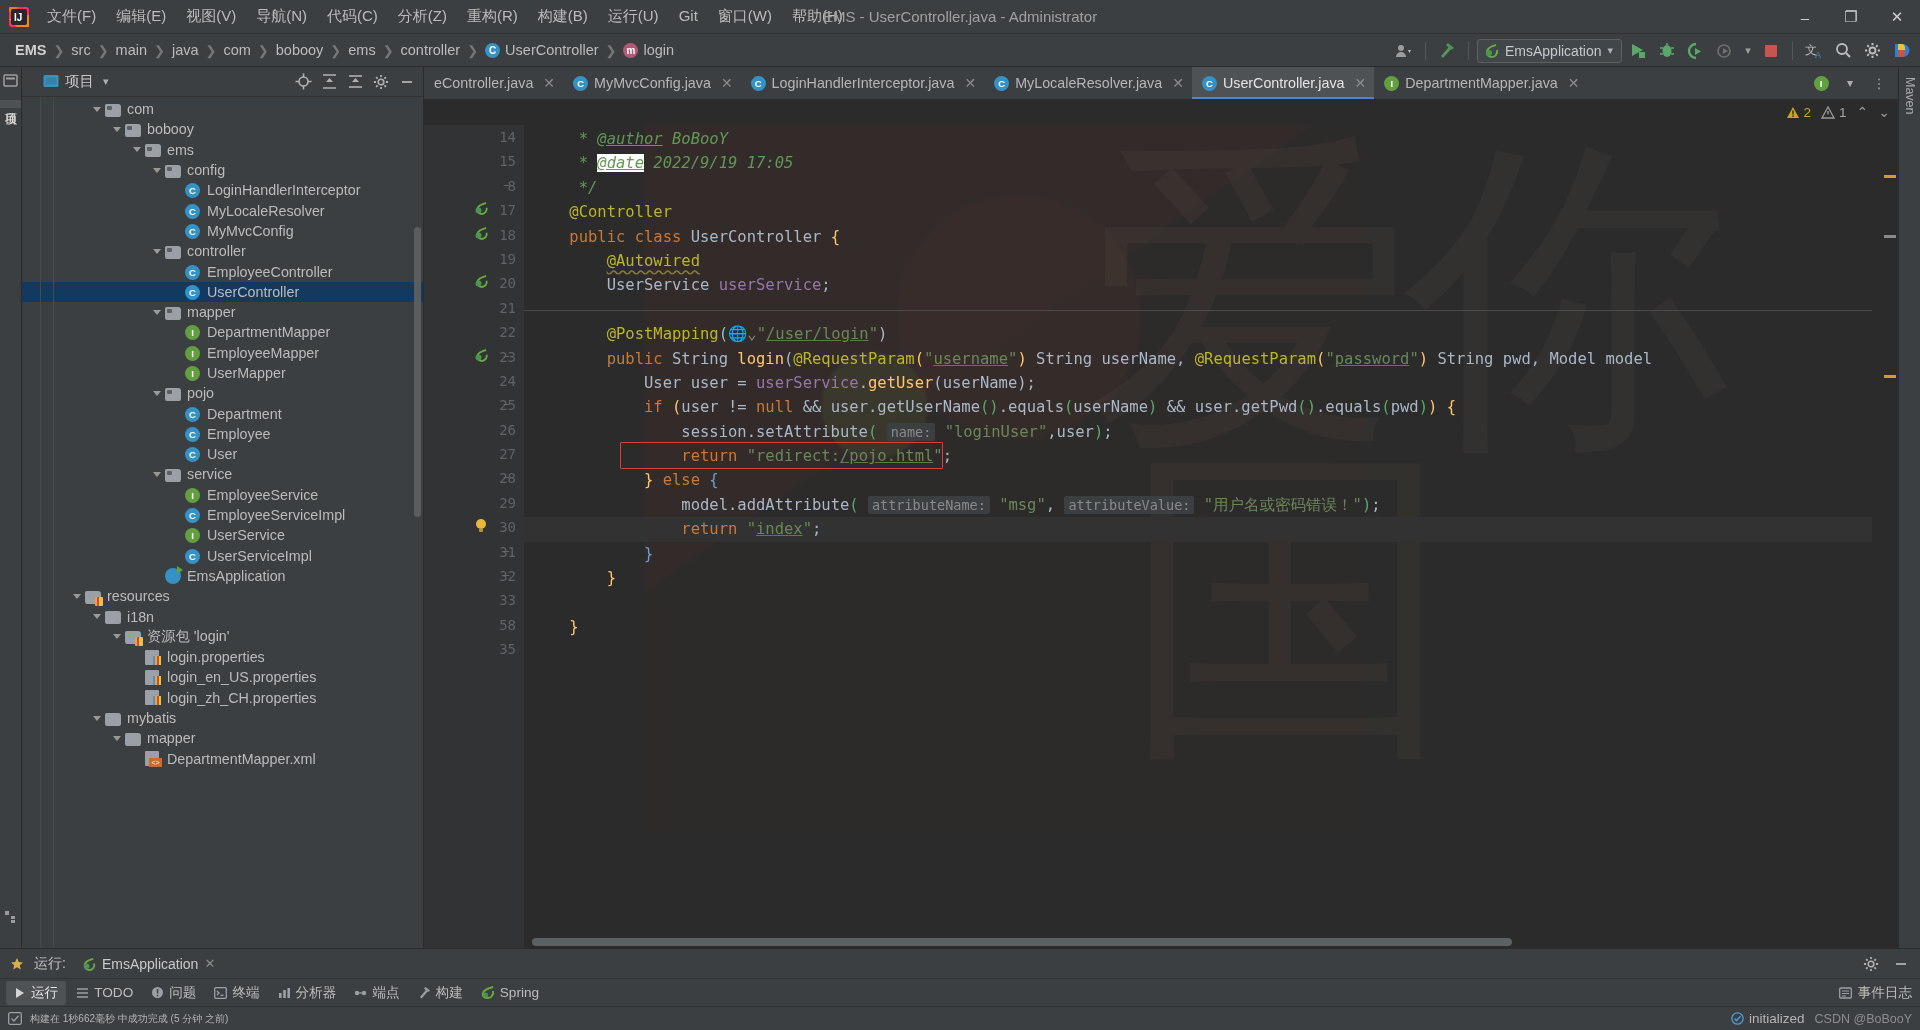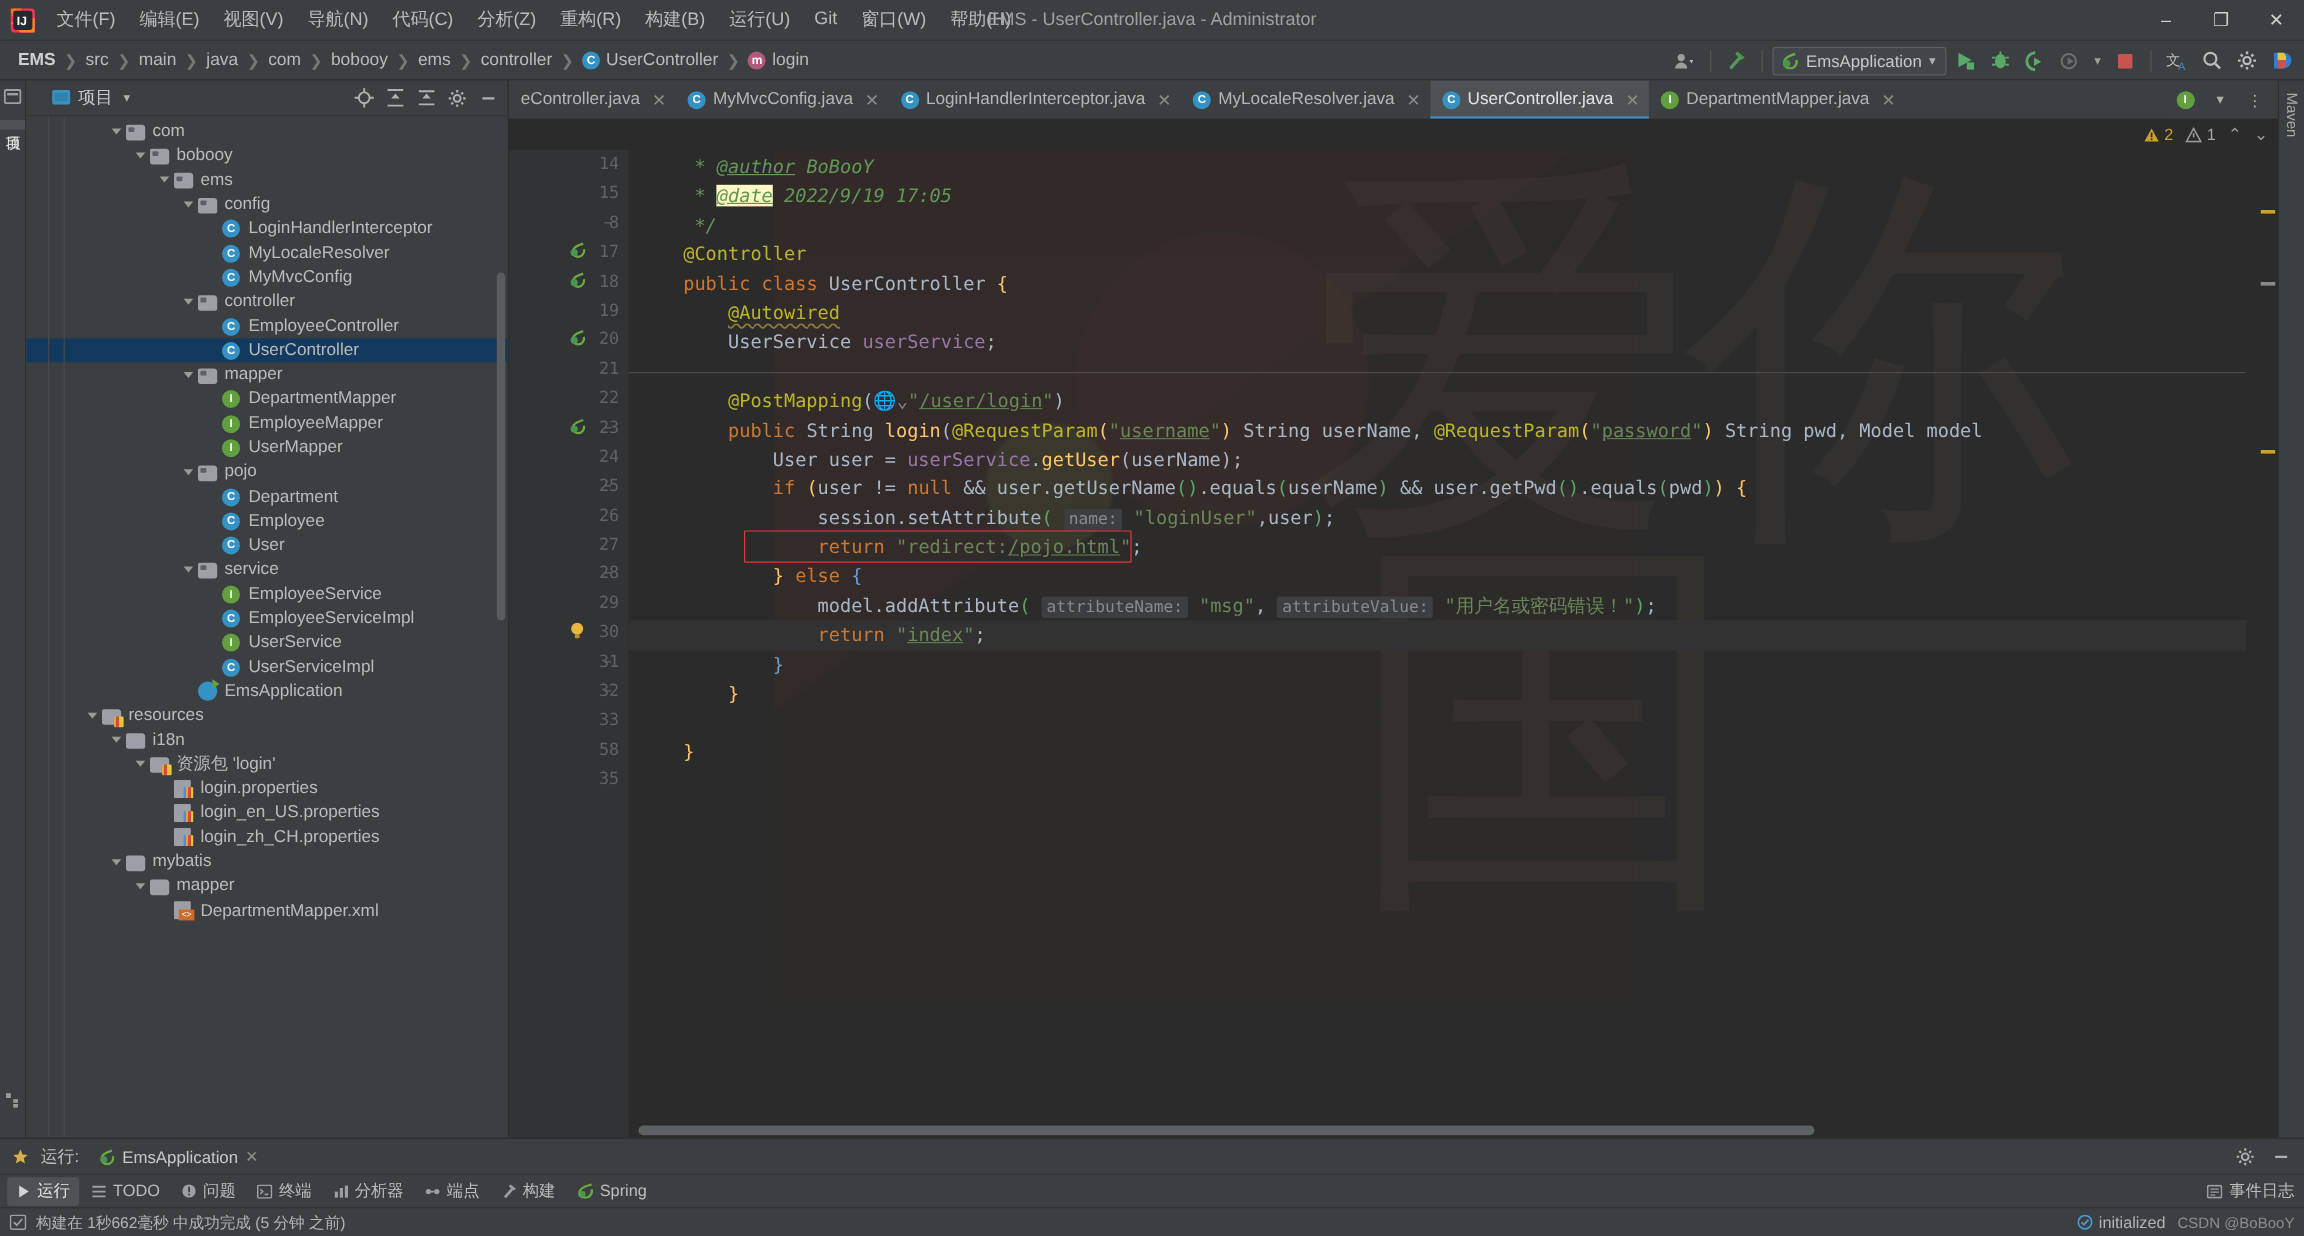--- a/index.html
+++ b/index.html
@@ -170,21 +170,21 @@
   }
   .gl .gi{ position:absolute; left:50px; top:3px; width:18px; height:18px;}
   .gl .fold{ position:absolute; left:76px; top:5px; width:13px; height:13px; color:#6a6a6a; font-size:11px; line-height:13px; text-align:center;}
 
   
   .kw{color:#cc7832;} .str{color:#6a8759;} .cmt{color:#629755;font-style:italic;}
   .ann{color:#bbb529;} .fld2{color:#9876aa;} .mth{color:#ffc66d;} .typ{color:#a9b7c6;}
   .brk{color:#a9b7c6;} .hint{background:#3b3f41;color:#8a8a8a;font-size:13.5px;padding:1px 4px;border-radius:2px;}
   .ulink{text-decoration:underline; text-decoration-color:#5c7a4a;}
   .doc-tag{color:#629755;font-style:italic;text-decoration:underline;}
-  .date-hl{background:#fef9c3;}
+  .date-hl{background:#ffffff;}
   .wavy{ text-decoration:underline; text-decoration-style:wavy; text-decoration-color:#8a7a3a; text-underline-offset:3px;}
   .redbox{ position:absolute; border:1.6px solid #e03b3b; border-radius:1px; pointer-events:none; z-index:5;}
   .caret-line{ position:absolute; left:0; right:0; background:#323232; z-index:1;}
   .fold-line{ position:absolute; height:1px; background:#4a4a4a; z-index:3;}
 
   .hscroll{
     position:absolute; left:0; right:0; bottom:0; height:12px; background:#2b2b2b; z-index:6;
   }
   .hscroll .thumb{ position:absolute; left:8px; height:8px; top:2px; background:#5c6164; border-radius:4px;}
   .rightgut{ width:26px; flex:0 0 26px; background:#2b2b2b; position:relative;}
@@ -210,21 +210,21 @@
     gap:2px; padding-left:6px; border-top:1px solid #323232; position:relative;
   }
   .tw-item{ display:flex; align-items:center; gap:5px; color:#bdbdbd; font-size:13.6px; padding:3px 8px; border-radius:3px;}
   .tw-item.sel{ background:#4e5254; color:#e6e6e6;}
   .tw-right{ position:absolute; right:8px; display:flex; align-items:center; gap:6px; color:#bdbdbd; font-size:13.6px;}
 
   .statusbar{
     height:24px; flex:0 0 24px; background:#3c3f41; display:flex; align-items:center;
     padding-left:8px; gap:8px; border-top:1px solid #323232; position:relative;
   }
-  .st-text{ color:#b4b4b4; font-size:13px;}
+  .st-text{ color:#b4b4b4; font-size:10px;}
   .st-right{ position:absolute; right:8px; display:flex; align-items:center; gap:10px;}
   .st-badge{ display:flex;align-items:center;gap:5px;color:#b4b4b4;font-size:13.5px;}
   .watermark-sig{ color:#9a9a9a; font-size:12.5px; opacity:.85;}
 
   svg{ display:block; }
 </style>
 </head>
 <body>
 
 <div id="app">

